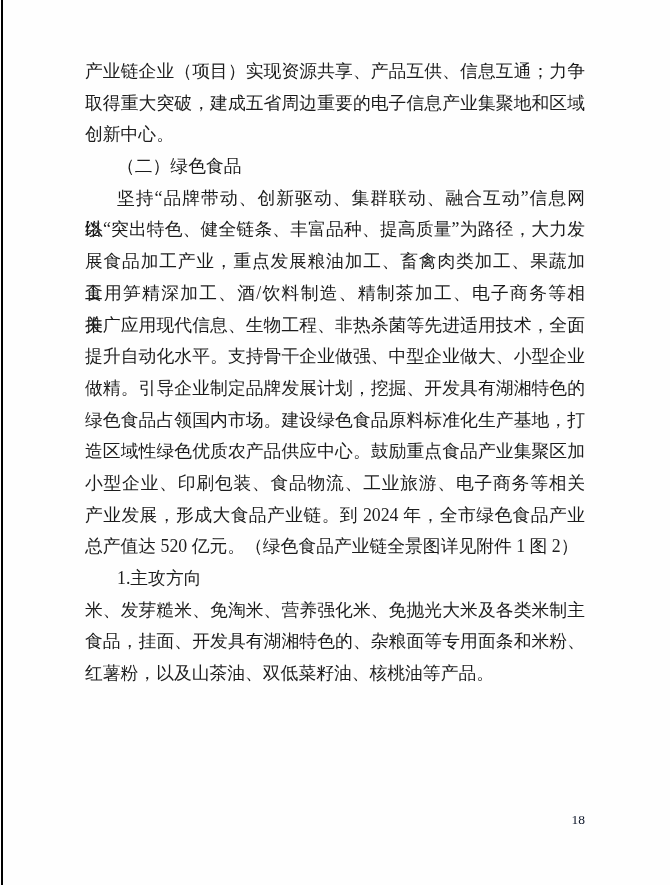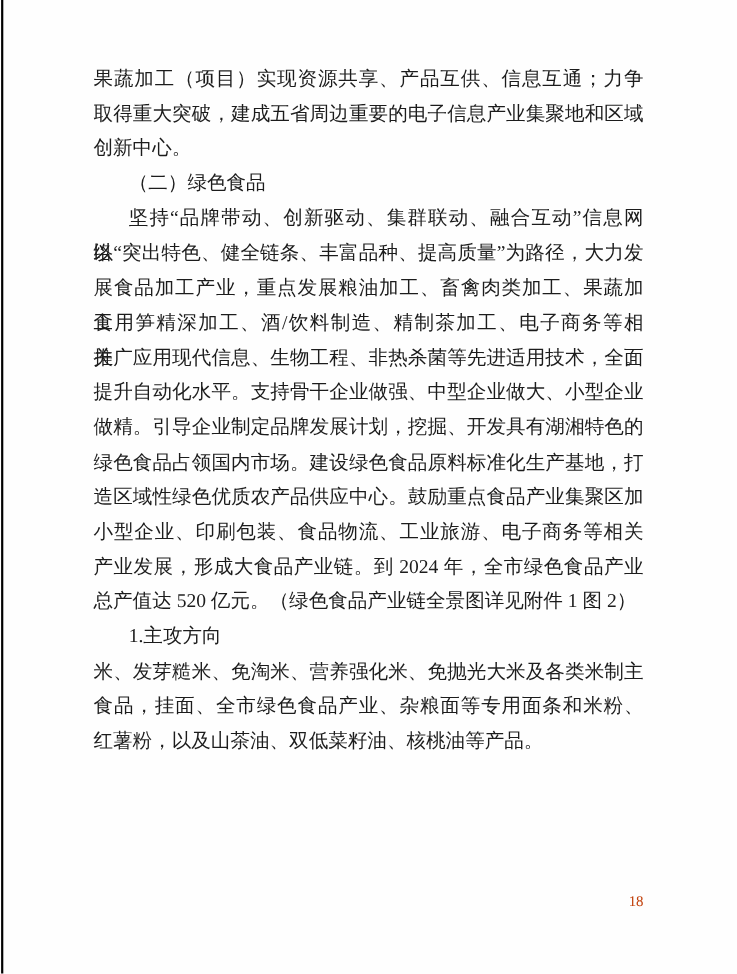--- a/index.html
+++ b/index.html
@@ -46,31 +46,31 @@
   .bold {
     font-weight: normal;
   }
   .page-number {
     position: absolute;
     left: 545px;
     top: 812px;
     width: 40px;
     text-align: right;
     font-size: 13.5px;
-    color: #c2410c;
+    color: #0f172a;
   }
 </style>
 </head>
 <body>
 
 <div class="page-edge"></div>
 
 <div class="textbox" id="textbox">
     <div class="block paragraph">
-      <div class="line fill"><span>果蔬加工（项目）实现资源共享、产品互供、信息互通；力争</span></div>
+      <div class="line fill"><span>产业链企业（项目）实现资源共享、产品互供、信息互通；力争</span></div>
       <div class="line fill"><span>取得重大突破，建成五省周边重要的电子信息产业集聚地和区域</span></div>
       <div class="line"><span>创新中心。</span></div>
     </div>
     <div class="block heading">
       <div class="line indent"><span>（二）绿色食品</span></div>
     </div>
     <div class="block paragraph">
       <div class="line fill indent"><span>坚持“品牌带动、创新驱动、集群联动、融合互动”信息网络，</span></div>
       <div class="line fill"><span>以“突出特色、健全链条、丰富品种、提高质量”为路径，大力发</span></div>
       <div class="line fill"><span>展食品加工产业，重点发展粮油加工、畜禽肉类加工、果蔬加工、</span></div>
@@ -82,18 +82,18 @@
       <div class="line fill"><span>造区域性绿色优质农产品供应中心。鼓励重点食品产业集聚区加</span></div>
       <div class="line fill"><span>小型企业、印刷包装、食品物流、工业旅游、电子商务等相关</span></div>
       <div class="line fill"><span>产业发展，形成大食品产业链。到 2024 年，全市绿色食品产业</span></div>
       <div class="line"><span>总产值达 520 亿元。（绿色食品产业链全景图详见附件 1 图 2）</span></div>
     </div>
     <div class="block heading">
       <div class="line indent"><span>1.主攻方向</span></div>
     </div>
     <div class="block paragraph">
       <div class="line fill"><span>米、发芽糙米、免淘米、营养强化米、免抛光大米及各类米制主</span></div>
-      <div class="line fill"><span>食品，挂面、全市绿色食品产业、杂粮面等专用面条和米粉、</span></div>
+      <div class="line fill"><span>食品，挂面、开发具有湖湘特色的、杂粮面等专用面条和米粉、</span></div>
       <div class="line"><span>红薯粉，以及山茶油、双低菜籽油、核桃油等产品。</span></div>
     </div>
   </div>
 
 <div class="page-number">18</div>
 
 </body></html>

